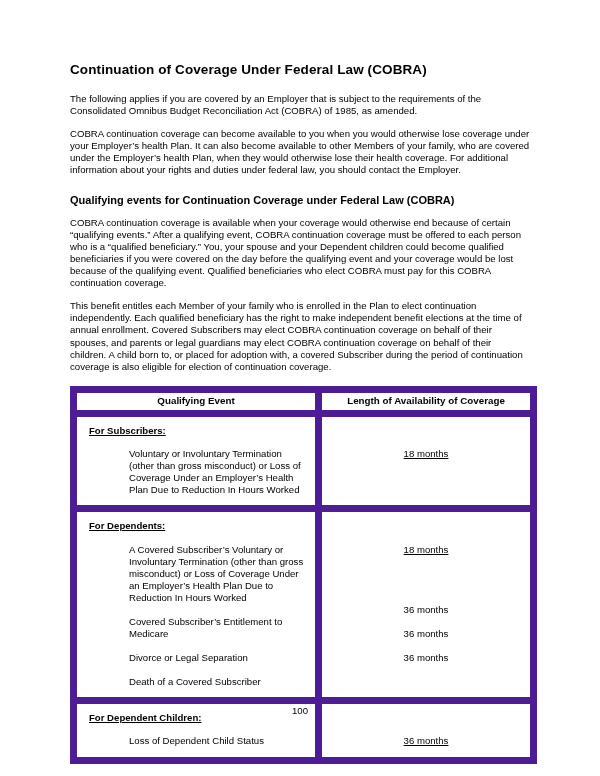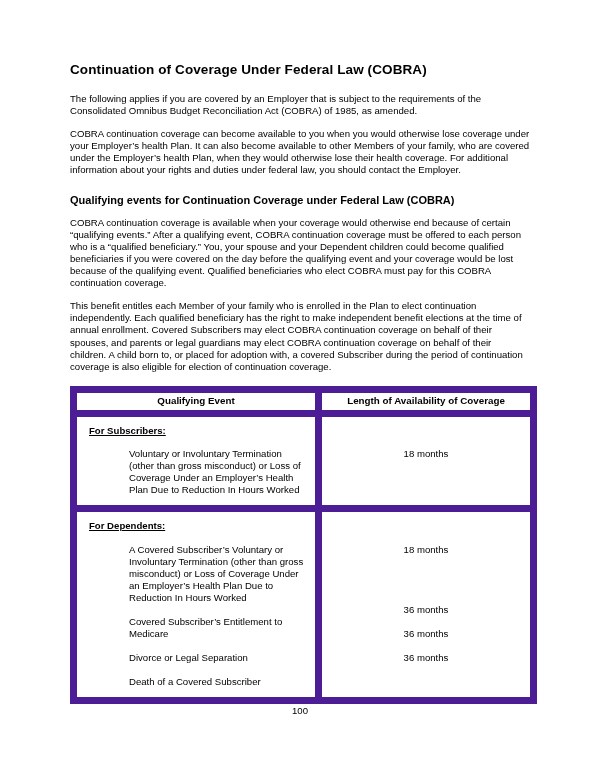--- a/index.html
+++ b/index.html
@@ -98,20 +98,21 @@
   }
   .sub-list .sub-item:first-child {
     margin-top: 0;
   }
   .len-list .len-item {
     display: block;
     margin-top: 12px;
   }
   .len-list .len-item:first-child {
     margin-top: 0;
+    text-decoration: underline;
   }
   .page-number {
     position: absolute;
     left: 0;
     top: 705px;
     width: 600px;
     text-align: center;
     font-size: 9.6px;
   }
 </style>
@@ -176,20 +177,34 @@
             <span class="grp-label" style="visibility:hidden;">&nbsp;</span>
             <span class="len-list">
               <span class="len-item">18 months</span>
               <span class="len-item" style="margin-top:48px;">36 months</span>
               <span class="len-item" style="margin-top:12px;">36 months</span>
               <span class="len-item" style="margin-top:12px;">36 months</span>
             </span>
           </td>
         </tr>
 
+        <tr>
+          <td class="event-cell">
+            <span class="grp-label">For Dependent Children:</span>
+            <span class="sub-list">
+              <span class="sub-item">Loss of Dependent Child Status</span>
+            </span>
+          </td>
+          <td class="length-cell">
+            <span class="grp-label" style="visibility:hidden;">&nbsp;</span>
+            <span class="len-list">
+              <span class="len-item">36 months</span>
+            </span>
+          </td>
+        </tr>
 
       </tbody>
     </table>
 
   </div>
 
   <div class="page-number">100</div>
 
 </div>
 

